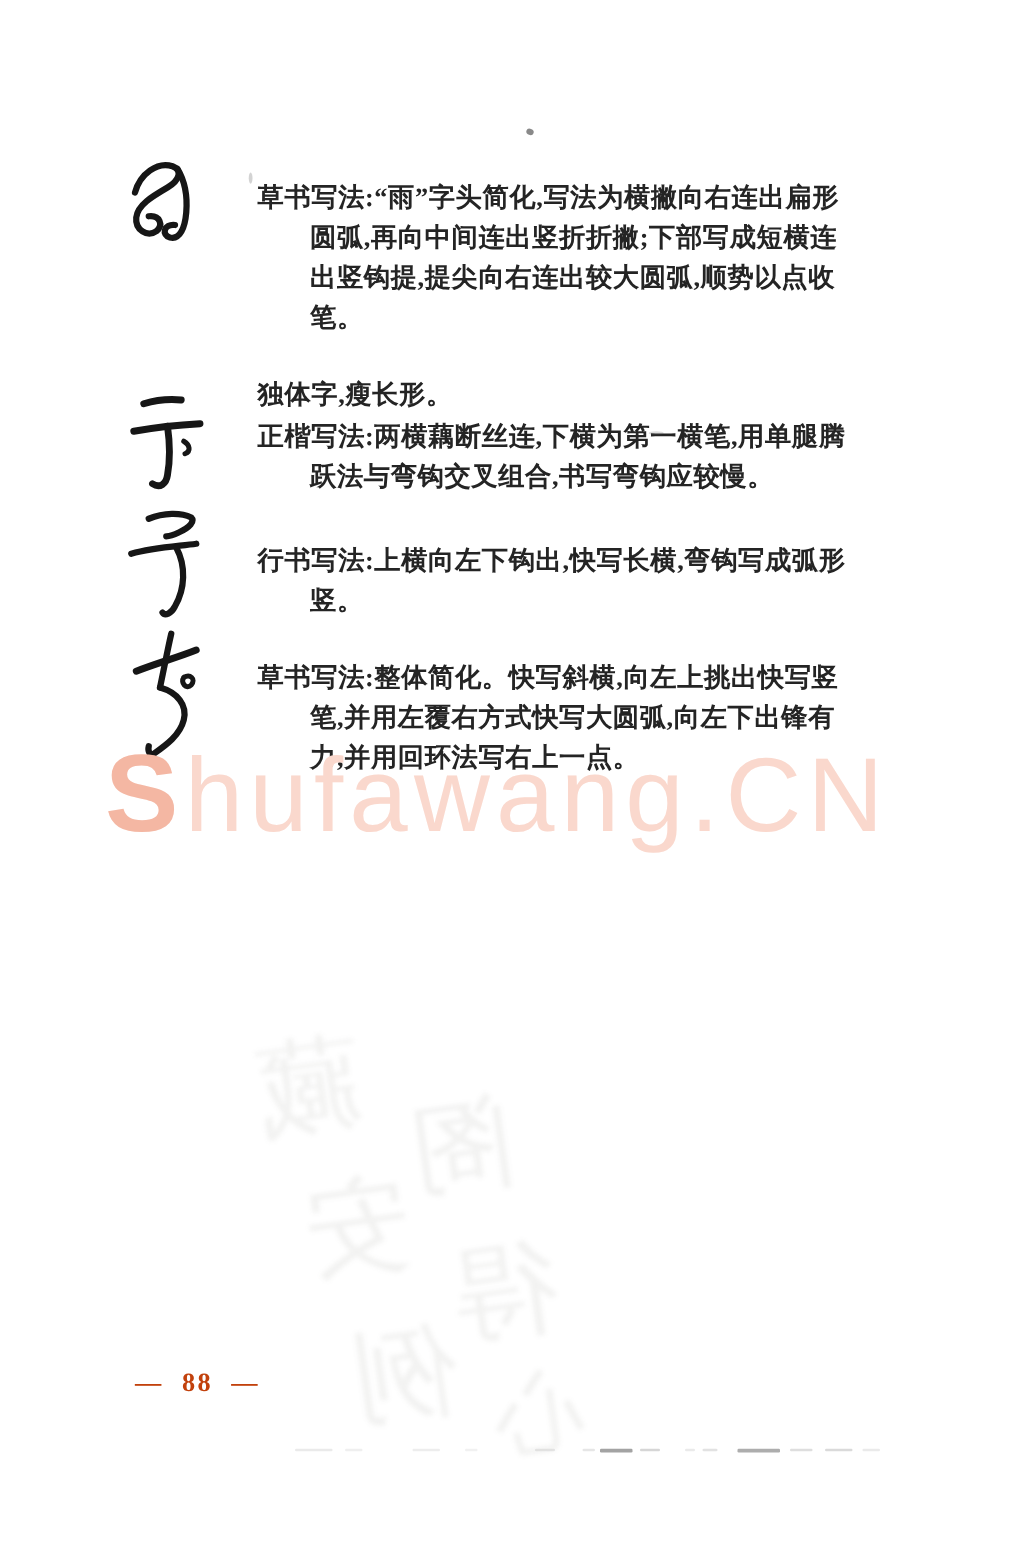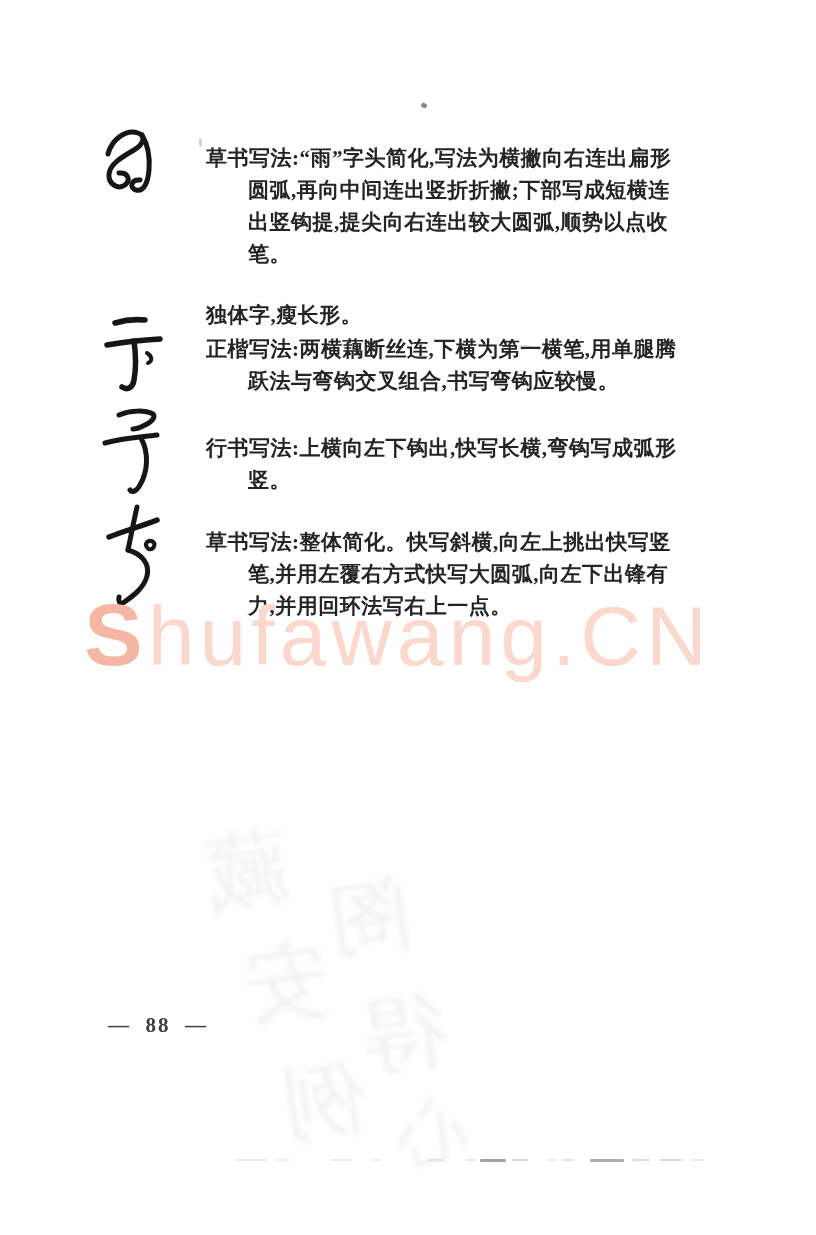--- a/index.html
+++ b/index.html
@@ -62,25 +62,25 @@
   }
   .g1{left:205px;top:830px;font-size:84px;}
   .g2{left:328px;top:876px;font-size:82px;}
   .g3{left:244px;top:942px;font-size:84px;}
   .g4{left:362px;top:992px;font-size:84px;}
   .g5{left:282px;top:1058px;font-size:84px;}
   .g6{left:395px;top:1098px;font-size:70px;}
 
   
   .page-number{
-    position:absolute;left:108px;top:1013px;
+    position:absolute;left:108px;top:1094px;
     font-family:"Liberation Serif",serif;
     font-size:21px;font-weight:600;
     letter-spacing:2px;white-space:pre;
-    color:#404040;
+    color:#c2410c;
   }
 
   
   .speck{position:absolute;border-radius:50%;}
   .speck1{left:421px;top:103px;width:6px;height:5px;background:rgba(40,40,40,.55);transform:rotate(20deg);}
   .speck2{left:199px;top:138px;width:3px;height:9px;background:rgba(80,80,80,.25);}
   .speck3{left:519px;top:345px;width:12px;height:3px;background:rgba(90,90,90,.2);}
   .noise{position:absolute;top:1159px;left:0;width:816px;height:6px;}
   .noise i{position:absolute;top:0;background:#333;border-radius:1px;display:block;}
 </style>

